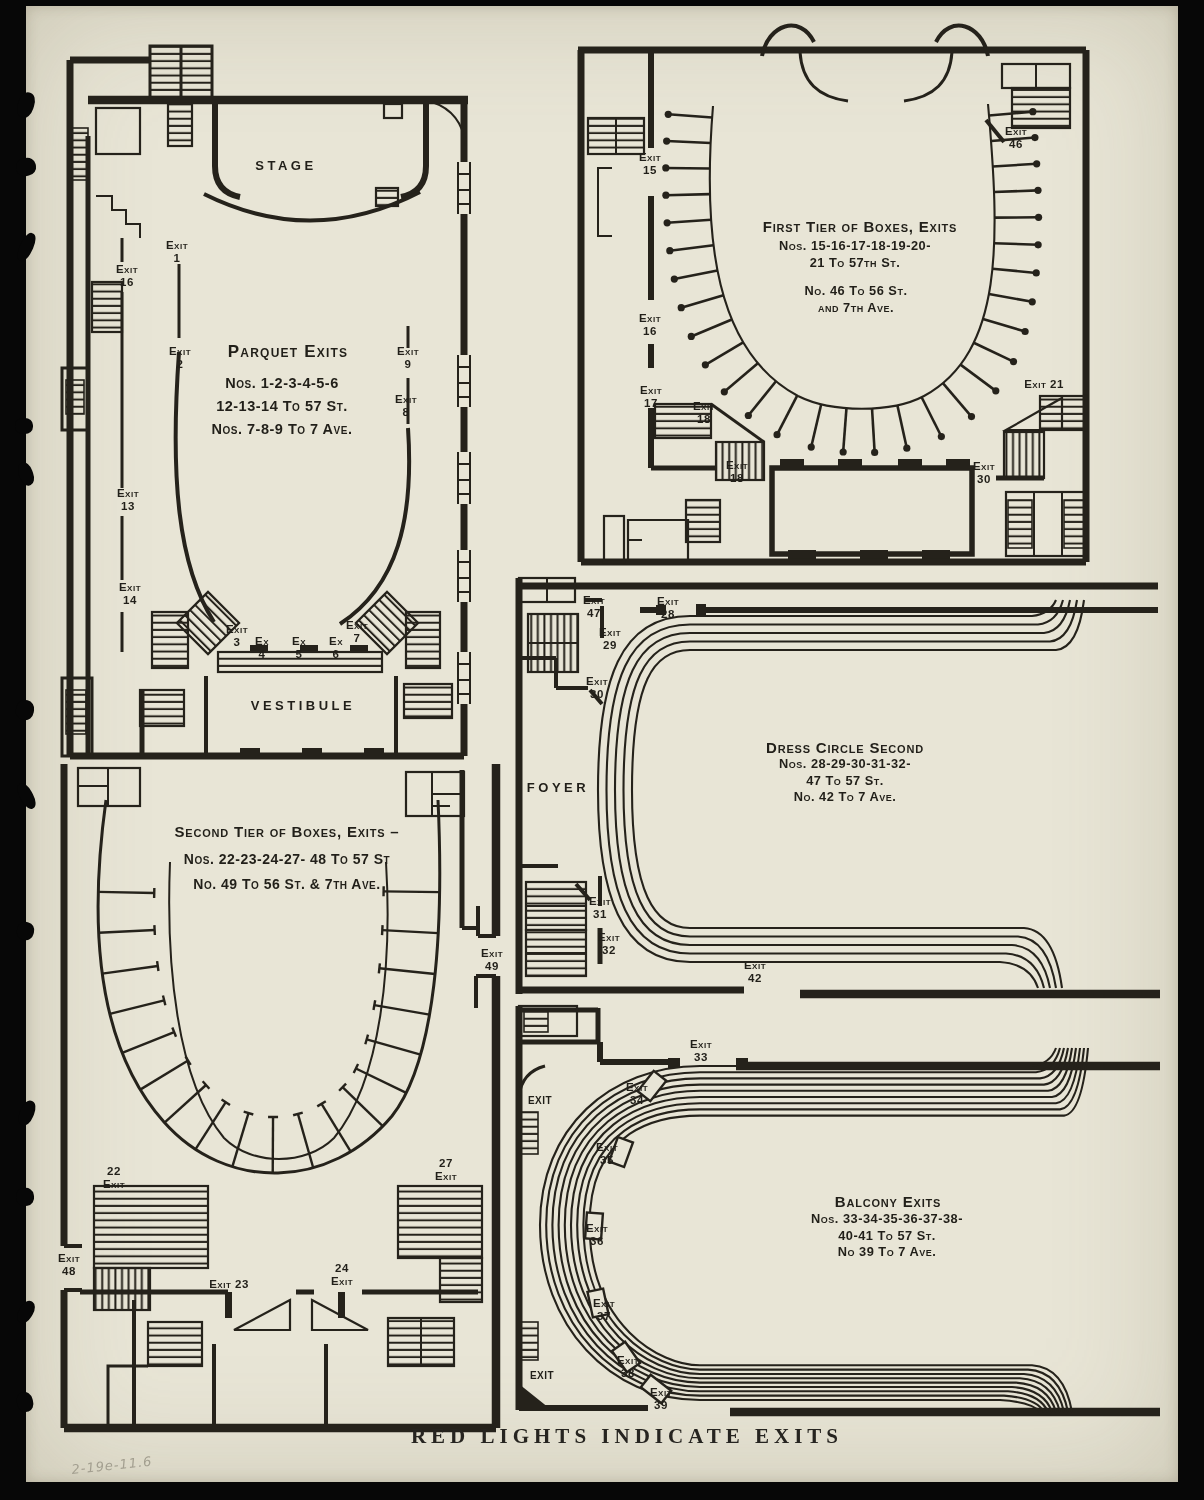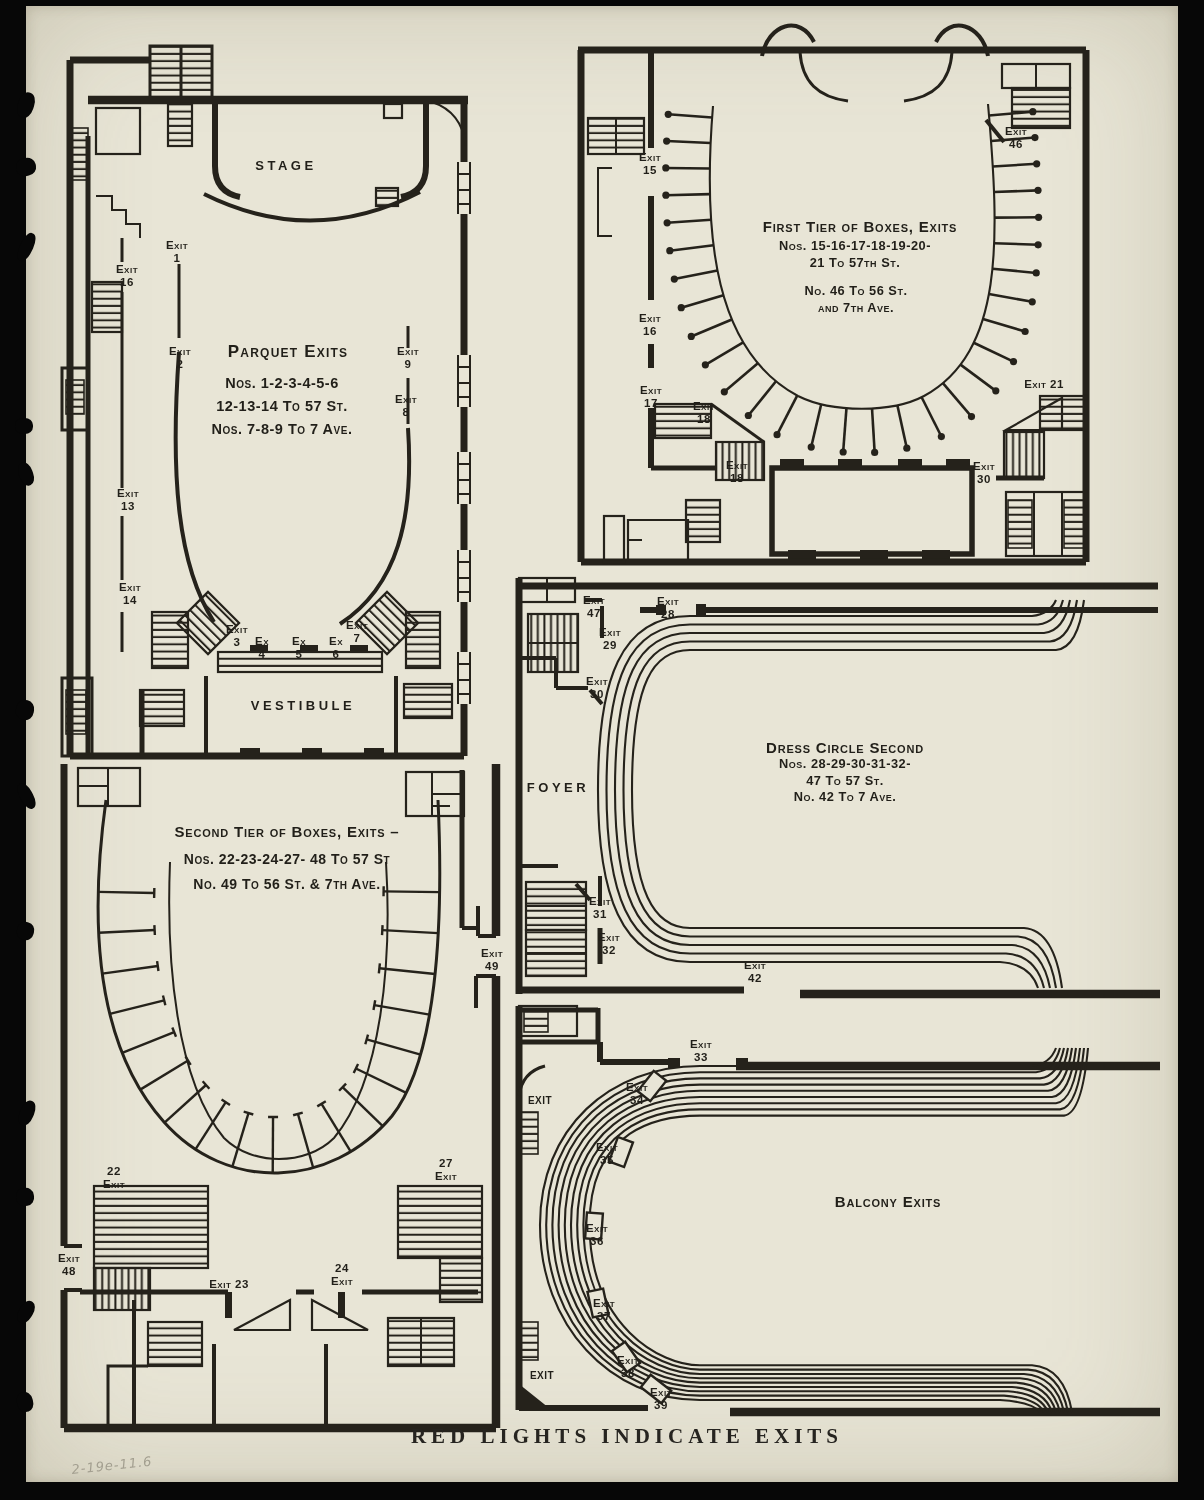--- a/index.html
+++ b/index.html
@@ -548,20 +548,25 @@
       <div class="lbl" style="left: 229px; top: 1284px;">
         <div>Exit 23</div>
       </div>
       <div class="lbl" style="left: 342px; top: 1275px;">
         <div>24</div>
         <div>Exit</div>
       </div>
       <div class="lbl h1s" style="left: 888px; top: 1202px;">
         <div>Balcony Exits</div>
       </div>
+      <div class="lbl h3" style="left: 887px; top: 1236px;">
+        <div>Nos. 33-34-35-36-37-38-</div>
+        <div>40-41 To 57 St.</div>
+        <div>No 39 To 7 Ave.</div>
+      </div>
       <div class="lbl" style="left: 701px; top: 1051px;">
         <div>Exit</div>
         <div>33</div>
       </div>
       <div class="lbl sm" style="left: 540px; top: 1100px;">
         <div>EXIT</div>
       </div>
       <div class="lbl" style="left: 637px; top: 1094px;">
         <div>Exit</div>
         <div>34</div>

